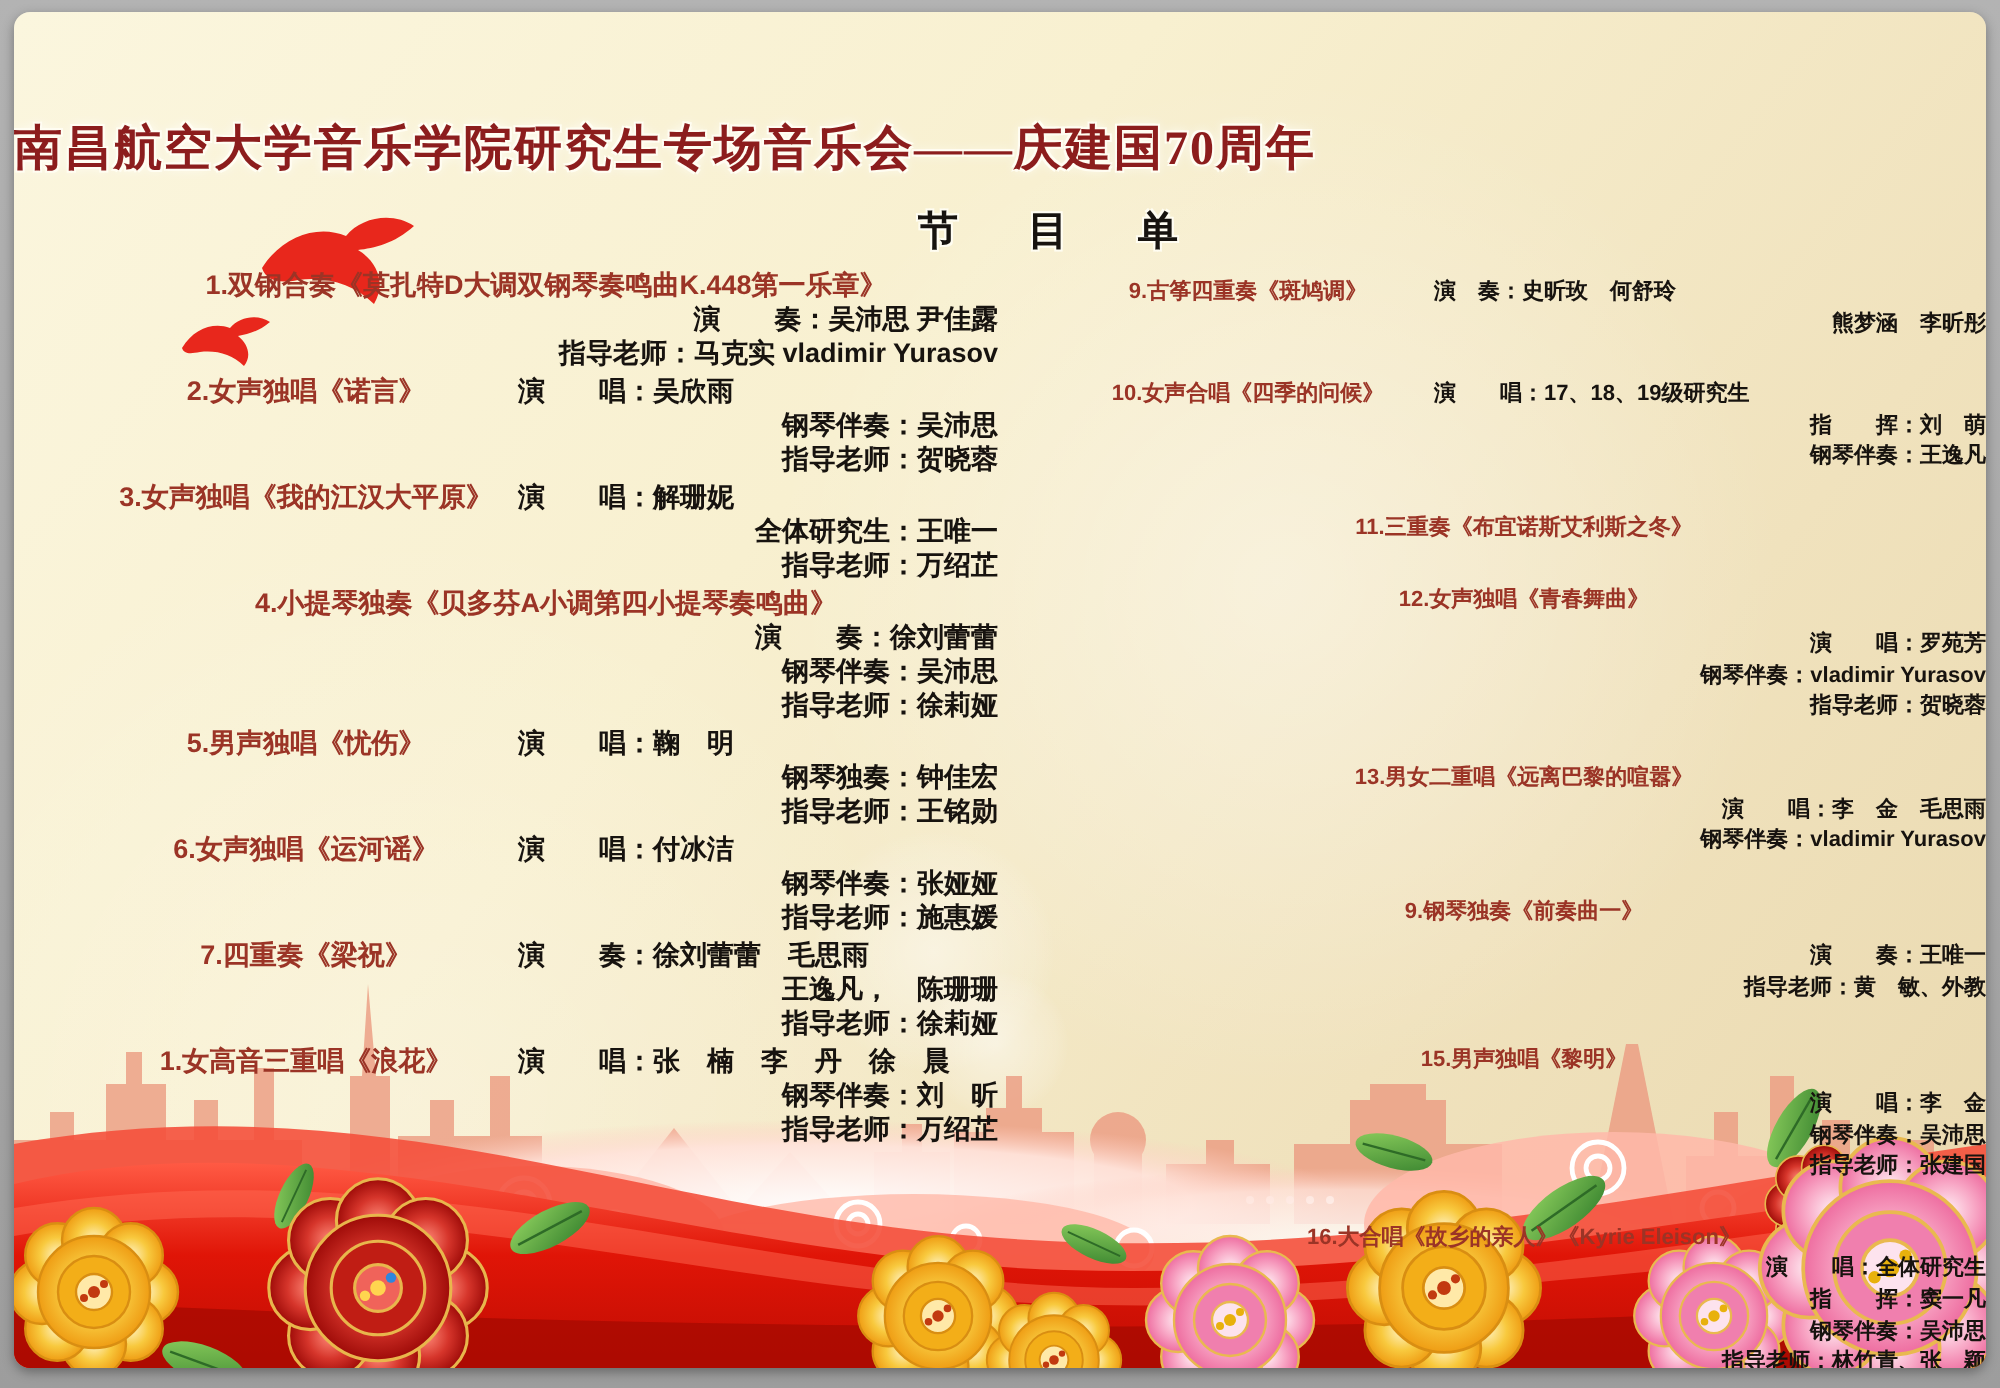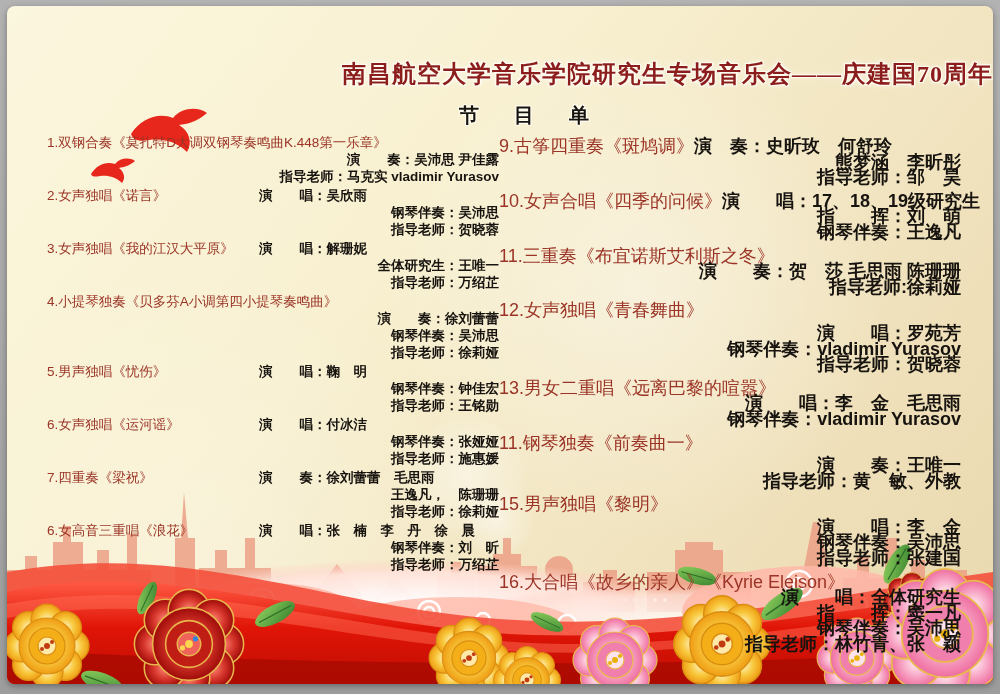--- a/index.html
+++ b/index.html
@@ -12,40 +12,40 @@
   .slide{
     position:absolute;left:7px;top:6px;right:7px;bottom:10px;
     border-radius:8px;overflow:hidden;
     background:
       radial-gradient(circle at 64% 42%, rgba(255,255,255,0.38), rgba(255,255,255,0) 34%),
       radial-gradient(circle at 20% 80%, rgba(255,255,255,0.22), rgba(255,255,255,0) 30%),
       linear-gradient(128deg,#fbf6de 0%,#f8f0d0 38%,#f0e2bd 72%,#e9d8ae 100%);
     box-shadow:0 2px 6px rgba(0,0,0,.35);
   }
   .main-title{
-    position:absolute;top:52px;left:0;right:0;text-align:right;
+    position:absolute;top:52px;left:0;right:0;text-align:left;
     font-family:"Liberation Serif","DejaVu Serif",serif;font-weight:bold;
     font-size:24px;color:#8c1d1d;letter-spacing:1px;white-space:nowrap;
     text-shadow:-1px -1px 0 #fffdf2,1px -1px 0 #fffdf2,-1px 1px 0 #fffdf2,1px 1px 0 #fffdf2,0 0 6px #ffffff;
   }
   .subtitle{
     position:absolute;top:96px;left:0;right:0;text-align:center;
     font-family:"Liberation Serif","DejaVu Serif",serif;font-weight:bold;
     font-size:20px;color:#17130f;letter-spacing:15px;text-indent:15px;
     text-shadow:-1px -1px 0 #fffdf2,1px -1px 0 #fffdf2,-1px 1px 0 #fffdf2,1px 1px 0 #fffdf2;
     padding-left:48px;
   }
   .col{position:absolute;white-space:nowrap;font-weight:700;color:#17130f;}
   .col-left {left:40px; top:128px; width:452px; --indent:212px; --contpad:71px; --lh:17px; font-size:13.5px;}
-  .col-right{left:492px;top:133px; width:462px; --indent:186px; --contpad:57px; --lh:15.6px; font-size:18px;}
+  .col-right{left:524px;top:133px; width:462px; --indent:186px; --contpad:57px; --lh:15.6px; font-size:11px;}
   .item{margin-top:2px;}
-  .col-right .item{margin-top:8px;}
+  .col-right .item{margin-top:20px;}
   .item:first-child{margin-top:0;}
   .row{display:flex;align-items:flex-start;}
-  .ititle{color:#9b3426;font-weight:400;line-height:var(--lh);}
+  .ititle{color:#9b3426;font-weight:700;line-height:var(--lh);text-align:center;}
   .row .ititle{flex:0 0 var(--indent);}
   .details{margin-left:var(--indent);text-align:right;}
   .details.gapped{margin-top:7px;}
   .dline{line-height:var(--lh);}
   .dline.cont{padding-left:var(--contpad);}
   .birds{position:absolute;left:78px;top:98px;pointer-events:none;}
   .decor{position:absolute;left:0;right:0;bottom:0;width:100%;height:232px;pointer-events:none;}
   .bokeh{position:absolute;border-radius:50%;
     background:radial-gradient(circle,rgba(255,255,255,.45) 0%,rgba(255,255,255,.12) 60%,rgba(255,255,255,0) 72%);}
   .bokeh.b1{left:400px;top:410px;width:120px;height:120px;}
@@ -276,21 +276,21 @@
             <div class="dline">钢琴伴奏：吴沛思</div>
             <div class="dline">指导老师：徐莉娅</div>
           </div>
         </div>
         <div class="item">
           <div class="row">
             <div class="ititle">5.男声独唱《忧伤》</div>
             <div class="dline">演　　唱：鞠　明</div>
           </div>
           <div class="details">
-            <div class="dline">钢琴伴奏：钟佳宏</div>
+            <div class="dline">钢琴独奏：钟佳宏</div>
             <div class="dline">指导老师：王铭勋</div>
           </div>
         </div>
         <div class="item">
           <div class="row">
             <div class="ititle">6.女声独唱《运河谣》</div>
             <div class="dline">演　　唱：付冰洁</div>
           </div>
           <div class="details">
             <div class="dline">钢琴伴奏：张娅娅</div>
@@ -302,74 +302,69 @@
             <div class="ititle">7.四重奏《梁祝》</div>
             <div class="dline">演　　奏：徐刘蕾蕾　毛思雨</div>
           </div>
           <div class="details">
             <div class="dline cont">王逸凡，　陈珊珊</div>
             <div class="dline">指导老师：徐莉娅</div>
           </div>
         </div>
         <div class="item">
           <div class="row">
-            <div class="ititle">6.女高音三重唱《浪花》</div>
+            <div class="ititle">1.女高音三重唱《浪花》</div>
             <div class="dline">演　　唱：张　楠　李　丹　徐　晨</div>
           </div>
           <div class="details">
             <div class="dline">钢琴伴奏：刘　昕</div>
             <div class="dline">指导老师：万绍芷</div>
           </div>
         </div>
       </div>
     <div class="col col-right" id="col-right">
         <div class="item">
           <div class="row">
             <div class="ititle">9.古筝四重奏《斑鸠调》</div>
             <div class="dline">演　奏：史昕玫　何舒玲</div>
           </div>
           <div class="details">
             <div class="dline cont">熊梦涵　李昕彤</div>
-            <div class="dline">指导老师：邹　昊</div>
           </div>
         </div>
         <div class="item">
           <div class="row">
             <div class="ititle">10.女声合唱《四季的问候》</div>
             <div class="dline">演　　唱：17、18、19级研究生</div>
           </div>
           <div class="details">
             <div class="dline">指　　挥：刘　萌</div>
             <div class="dline">钢琴伴奏：王逸凡</div>
           </div>
         </div>
         <div class="item">
           <div class="ititle">11.三重奏《布宜诺斯艾利斯之冬》</div>
-          <div class="details">
-            <div class="dline">演　　奏：贺　莎 毛思雨 陈珊珊</div>
-            <div class="dline">指导老师:徐莉娅</div>
-          </div>
         </div>
         <div class="item">
           <div class="ititle">12.女声独唱《青春舞曲》</div>
           <div class="details gapped">
             <div class="dline">演　　唱：罗苑芳</div>
             <div class="dline">钢琴伴奏：vladimir Yurasov</div>
             <div class="dline">指导老师：贺晓蓉</div>
           </div>
         </div>
         <div class="item">
           <div class="ititle">13.男女二重唱《远离巴黎的喧嚣》</div>
           <div class="details">
             <div class="dline">演　　唱：李　金　毛思雨</div>
             <div class="dline">钢琴伴奏：vladimir Yurasov</div>
           </div>
         </div>
         <div class="item">
-          <div class="ititle">11.钢琴独奏《前奏曲一》</div>
+          <div class="ititle">9.钢琴独奏《前奏曲一》</div>
           <div class="details gapped">
             <div class="dline">演　　奏：王唯一</div>
             <div class="dline">指导老师：黄　敏、外教</div>
           </div>
         </div>
         <div class="item">
           <div class="ititle">15.男声独唱《黎明》</div>
           <div class="details gapped">
             <div class="dline">演　　唱：李　金</div>
             <div class="dline">钢琴伴奏：吴沛思</div>

